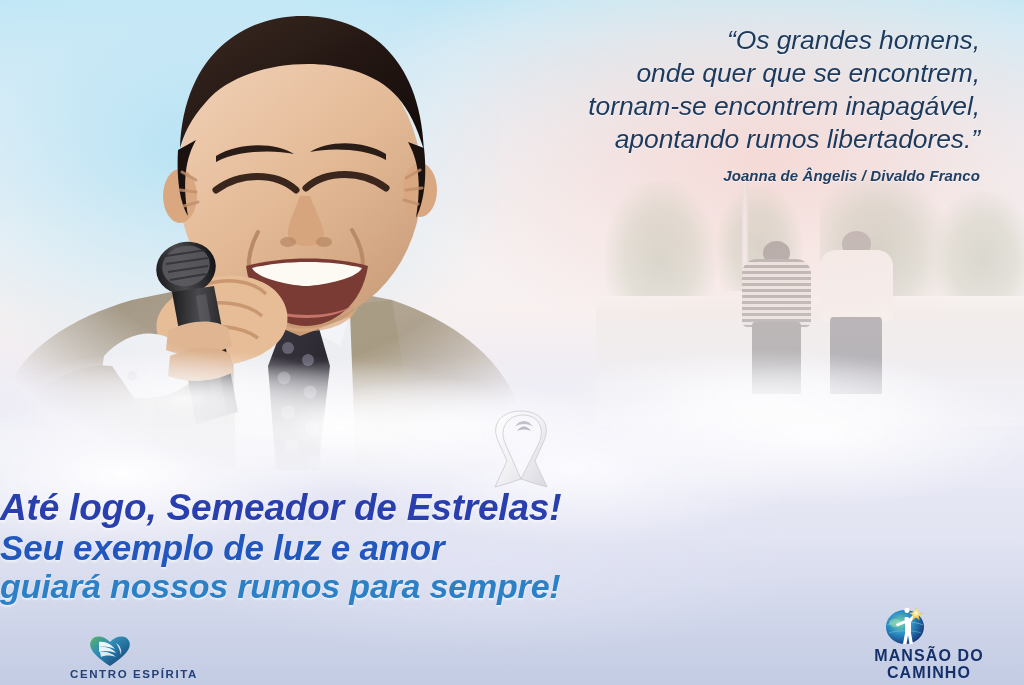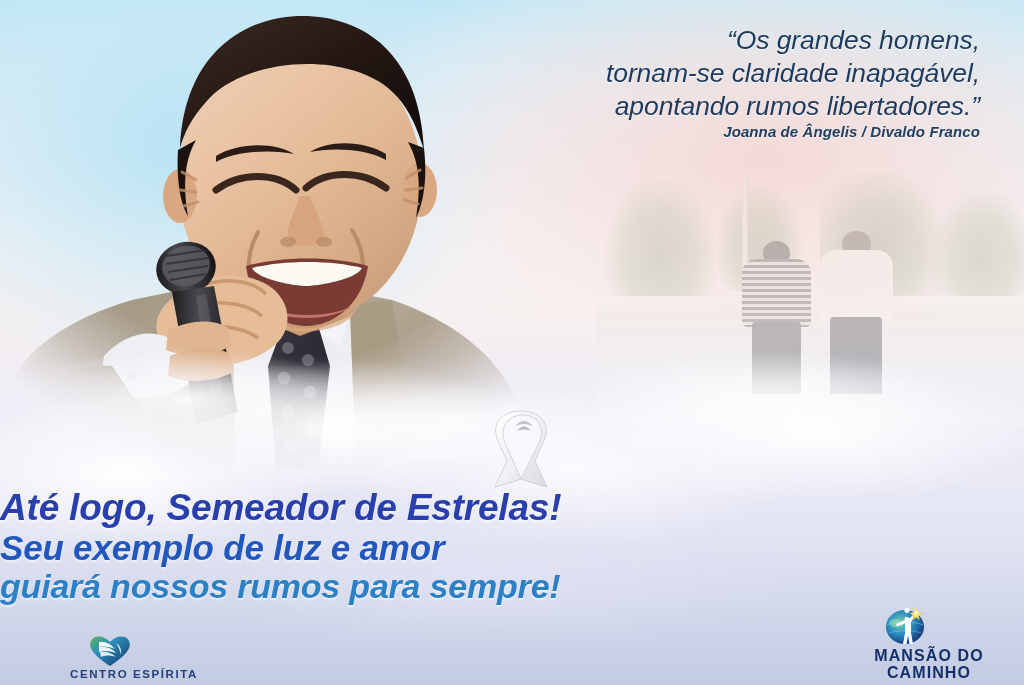--- a/index.html
+++ b/index.html
@@ -141,20 +141,21 @@
     font-style:italic;
     font-weight:normal;
     font-size:26.5px;
     line-height:33px;
     letter-spacing:-.1px;
     color:#1b3a5e;
     white-space:nowrap;
     text-shadow:0 1px 1px rgba(255,255,255,.65);
   }
   .quote-attrib {
+    margin-top:11px;
     font-style:italic;
     font-weight:bold;
     font-size:15px;
     letter-spacing:.1px;
     color:#1f3f63;
     white-space:nowrap;
     text-shadow:0 1px 1px rgba(255,255,255,.6);
   }
 
   
@@ -360,21 +361,22 @@
         </g>
       </g>
     </svg>
   </div>
 
   <div class="clouds-top"></div>
   <div class="clouds"></div>
 
   <div class="quote">
     <div class="quote-line">“Os grandes homens,</div>
-    <div class="quote-line">tornam-se claridade inapagável,</div>
+    <div class="quote-line">onde quer que se encontrem,</div>
+    <div class="quote-line">tornam-se encontrem inapagável,</div>
     <div class="quote-line">apontando rumos libertadores.”</div>
     <div class="quote-attrib">Joanna de Ângelis / Divaldo Franco</div>
   </div>
 
   <div class="ribbon">
     <svg viewBox="0 0 72 80" xmlns="http://www.w3.org/2000/svg">
       <defs>
         <linearGradient id="rbG" x1="0" y1="0" x2="1" y2="1">
           <stop offset="0" stop-color="#ffffff"></stop>
           <stop offset=".5" stop-color="#f1f1f4"></stop>

